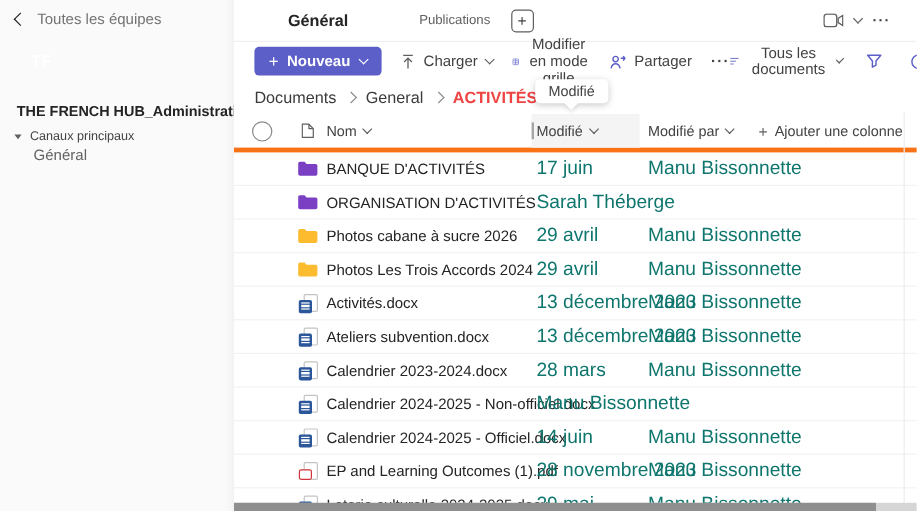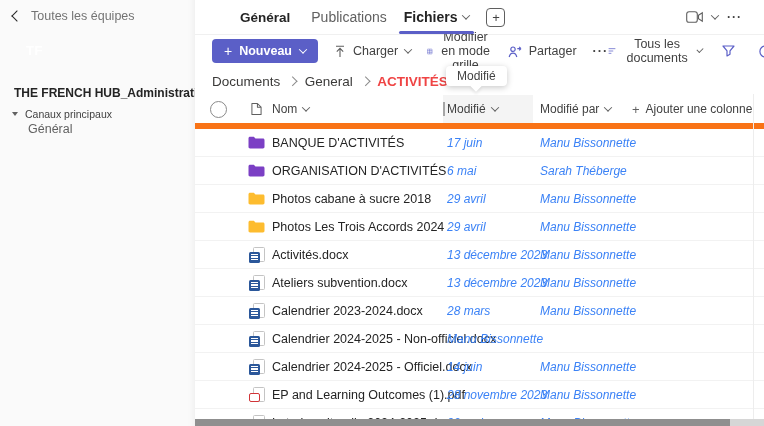--- a/index.html
+++ b/index.html
@@ -22,22 +22,22 @@
   .channel-item{position:absolute;top:122px;left:28px;font-size:12.5px;color:#616161;cursor:pointer;}
 
   
   .main{position:absolute;left:195px;top:0;right:0;bottom:0;background:#fff;}
 
   
   .tabbar{height:34px;display:flex;align-items:center;padding-left:12px;border-bottom:1px solid #f0f0f0;}
   .mini-avatar{width:23px;height:23px;border-radius:4px;color:#fff;font-size:9px;font-weight:700;
     display:flex;align-items:center;justify-content:center;margin-right:10px;}
   .channel-title{font-size:13.5px;font-weight:700;color:#242424;margin-right:16px;}
-  .tab{font-size:14px;color:#616161;height:100%;display:inline-flex;align-items:center;
-    position:relative;padding:0 5px;margin-right:7px;cursor:pointer;}
+  .tab{font-size:11px;color:#616161;height:100%;display:inline-flex;align-items:center;
+    position:relative;padding:0 5px;margin-right:7px;cursor:pointer;margin-left:38px;}
   .tab.active{color:#242424;font-weight:600;}
   .tab.active::after{content:"";position:absolute;left:0;right:0;bottom:0;height:3px;border-radius:2px;background:var(--accent);}
   .add-tab{width:17px;height:17px;border:1.2px solid #5f5f5f;border-radius:4px;display:flex;align-items:center;
     justify-content:center;font-size:13px;color:#424242;margin-left:5px;cursor:pointer;}
   .tb-right{margin-left:auto;display:flex;align-items:center;gap:9px;padding-right:22px;color:#424242;}
 
   
   .chev{display:inline-block;width:6px;height:6px;border-right:1.4px solid currentColor;
     border-bottom:1.4px solid currentColor;transform:rotate(45deg) translate(-1px,-1px);color:#616161;}
   .chev.sm{width:5px;height:5px;border-width:1.2px;margin-left:6px;}
@@ -68,35 +68,35 @@
   .crumb.current{font-weight:700;color:#ef4444;text-align:center;}
 
   
   .tooltip{position:absolute;left:251px;top:66px;background:#fff;border-radius:4px;
     box-shadow:0 1.6px 6px rgba(0,0,0,.22);padding:3px 11px;font-size:12px;color:#424242;z-index:10;}
   .tooltip::after{content:"";position:absolute;left:26px;bottom:-4px;width:8px;height:8px;background:#fff;
     transform:rotate(45deg);box-shadow:2px 2px 3px rgba(0,0,0,.07);}
 
   
   .thead{position:relative;height:28px;display:grid;grid-template-columns:46px 31px 175px 93px 92px auto;
-    align-items:center;font-size:12px;color:#424242;border-bottom:6px solid #f97316;}
+    align-items:center;font-size:12px;color:#424242;border-bottom:4px solid #f97316;}
   .hl-overlay{position:absolute;left:248px;top:0;height:100%;width:90px;background:#f4f4f4;}
   .hl-overlay::before{content:"";position:absolute;left:0;top:7px;bottom:7px;width:2px;background:#a6a6a6;}
   .hcell{position:relative;z-index:1;display:flex;align-items:center;cursor:pointer;white-space:nowrap;}
   .c-check{justify-self:center;}
   .sel-circle{width:15px;height:15px;border:1.2px solid #8a8a8a;border-radius:50%;display:block;background:#fff;cursor:pointer;}
   .addcol{color:#424242;}
   .addcol .plus{color:#616161;margin-right:6px;font-size:13px;}
 
   .tbody{}
   .trow{height:27px;display:grid;grid-template-columns:46px 31px 175px 93px auto;align-items:center;
     border-bottom:1px solid #f2f2f2;font-size:12.5px;cursor:pointer;}
   .c-icon{display:flex;align-items:center;justify-content:center;}
   .c-name{color:#242424;white-space:nowrap;}
-  .c-mod,.c-by{color:#3b82f6;font-size:12px;white-space:nowrap;font-style:italic;}
+  .c-mod,.c-by{color:#0f766e;font-size:16px;white-space:nowrap;}
 
   
   .doc-ic{position:relative;width:16px;height:16px;display:inline-block;}
   .doc-ic .pg{position:absolute;right:0;top:0;width:10px;height:13px;background:#fff;
     border:1px solid #c4c4c4;border-radius:1.5px;}
   .word-ic .bx{position:absolute;left:0;bottom:0;width:11px;height:11px;background:var(--word-blue);
     border-radius:1.5px;display:flex;flex-direction:column;justify-content:center;gap:1.5px;padding:0 2px;box-sizing:border-box;}
   .word-ic .bx i{display:block;height:1.2px;background:#fff;}
   .pdf-ic .rb{position:absolute;left:0;bottom:1px;width:9px;height:7px;border:1.4px solid var(--pdf-red);
     border-radius:2px;background:#fff;}
@@ -128,24 +128,20 @@
     </div>
     <div class="channel-item">Général</div>
   </aside>
 
   <main class="main">
 
     <div class="tabbar">
       <span class="mini-avatar">TF</span>
       <span class="channel-title">Général</span>
       <span class="tab">Publications</span>
-      <span class="tab active">
-        <span>Fichiers</span>
-        <span class="chev sm"></span>
-      </span>
       <span class="add-tab">+</span>
       <span class="tb-right">
         <svg width="17" height="12" viewBox="0 0 17 12" class="ic-gray">
           <rect x="0.7" y="0.7" width="10.6" height="10.6" rx="2.4"></rect>
           <path d="M12.5 4.2 L16.3 1.8 V10.2 L12.5 7.8 Z"></path>
         </svg>
         <span class="chev sm" style="margin-left:0;"></span>
         <span class="more-dots">···</span>
       </span>
     </div>
@@ -252,31 +248,30 @@
           <span class="c-by">Manu Bissonnette</span>
         </div>
         <div class="trow">
           <span class="c-check"></span>
           <span class="c-icon">
             <svg width="17" height="13" viewBox="0 0 17 13">
   <path style="fill:#7b3fc4" d="M0.5 2.4C0.5 1.4 1.1 0.8 2.1 0.8h3.7l1.7 1.8h7.4c1 0 1.6 0.6 1.6 1.6v6.6c0 1-0.6 1.6-1.6 1.6H2.1c-1 0-1.6-0.6-1.6-1.6Z"></path>
             </svg>
           </span>
           <span class="c-name">ORGANISATION D'ACTIVITÉS</span>
-          <span class="c-mod">6 mai</span>
           <span class="c-by">Sarah Théberge</span>
         </div>
         <div class="trow">
           <span class="c-check"></span>
           <span class="c-icon">
             <svg width="17" height="13" viewBox="0 0 17 13">
   <path style="fill:#fdbc2f" d="M0.5 2.4C0.5 1.4 1.1 0.8 2.1 0.8h3.7l1.7 1.8h7.4c1 0 1.6 0.6 1.6 1.6v6.6c0 1-0.6 1.6-1.6 1.6H2.1c-1 0-1.6-0.6-1.6-1.6Z"></path>
             </svg>
           </span>
-          <span class="c-name">Photos cabane à sucre 2018</span>
+          <span class="c-name">Photos cabane à sucre 2026</span>
           <span class="c-mod">29 avril</span>
           <span class="c-by">Manu Bissonnette</span>
         </div>
         <div class="trow">
           <span class="c-check"></span>
           <span class="c-icon">
             <svg width="17" height="13" viewBox="0 0 17 13">
   <path style="fill:#fdbc2f" d="M0.5 2.4C0.5 1.4 1.1 0.8 2.1 0.8h3.7l1.7 1.8h7.4c1 0 1.6 0.6 1.6 1.6v6.6c0 1-0.6 1.6-1.6 1.6H2.1c-1 0-1.6-0.6-1.6-1.6Z"></path>
             </svg>
           </span>

